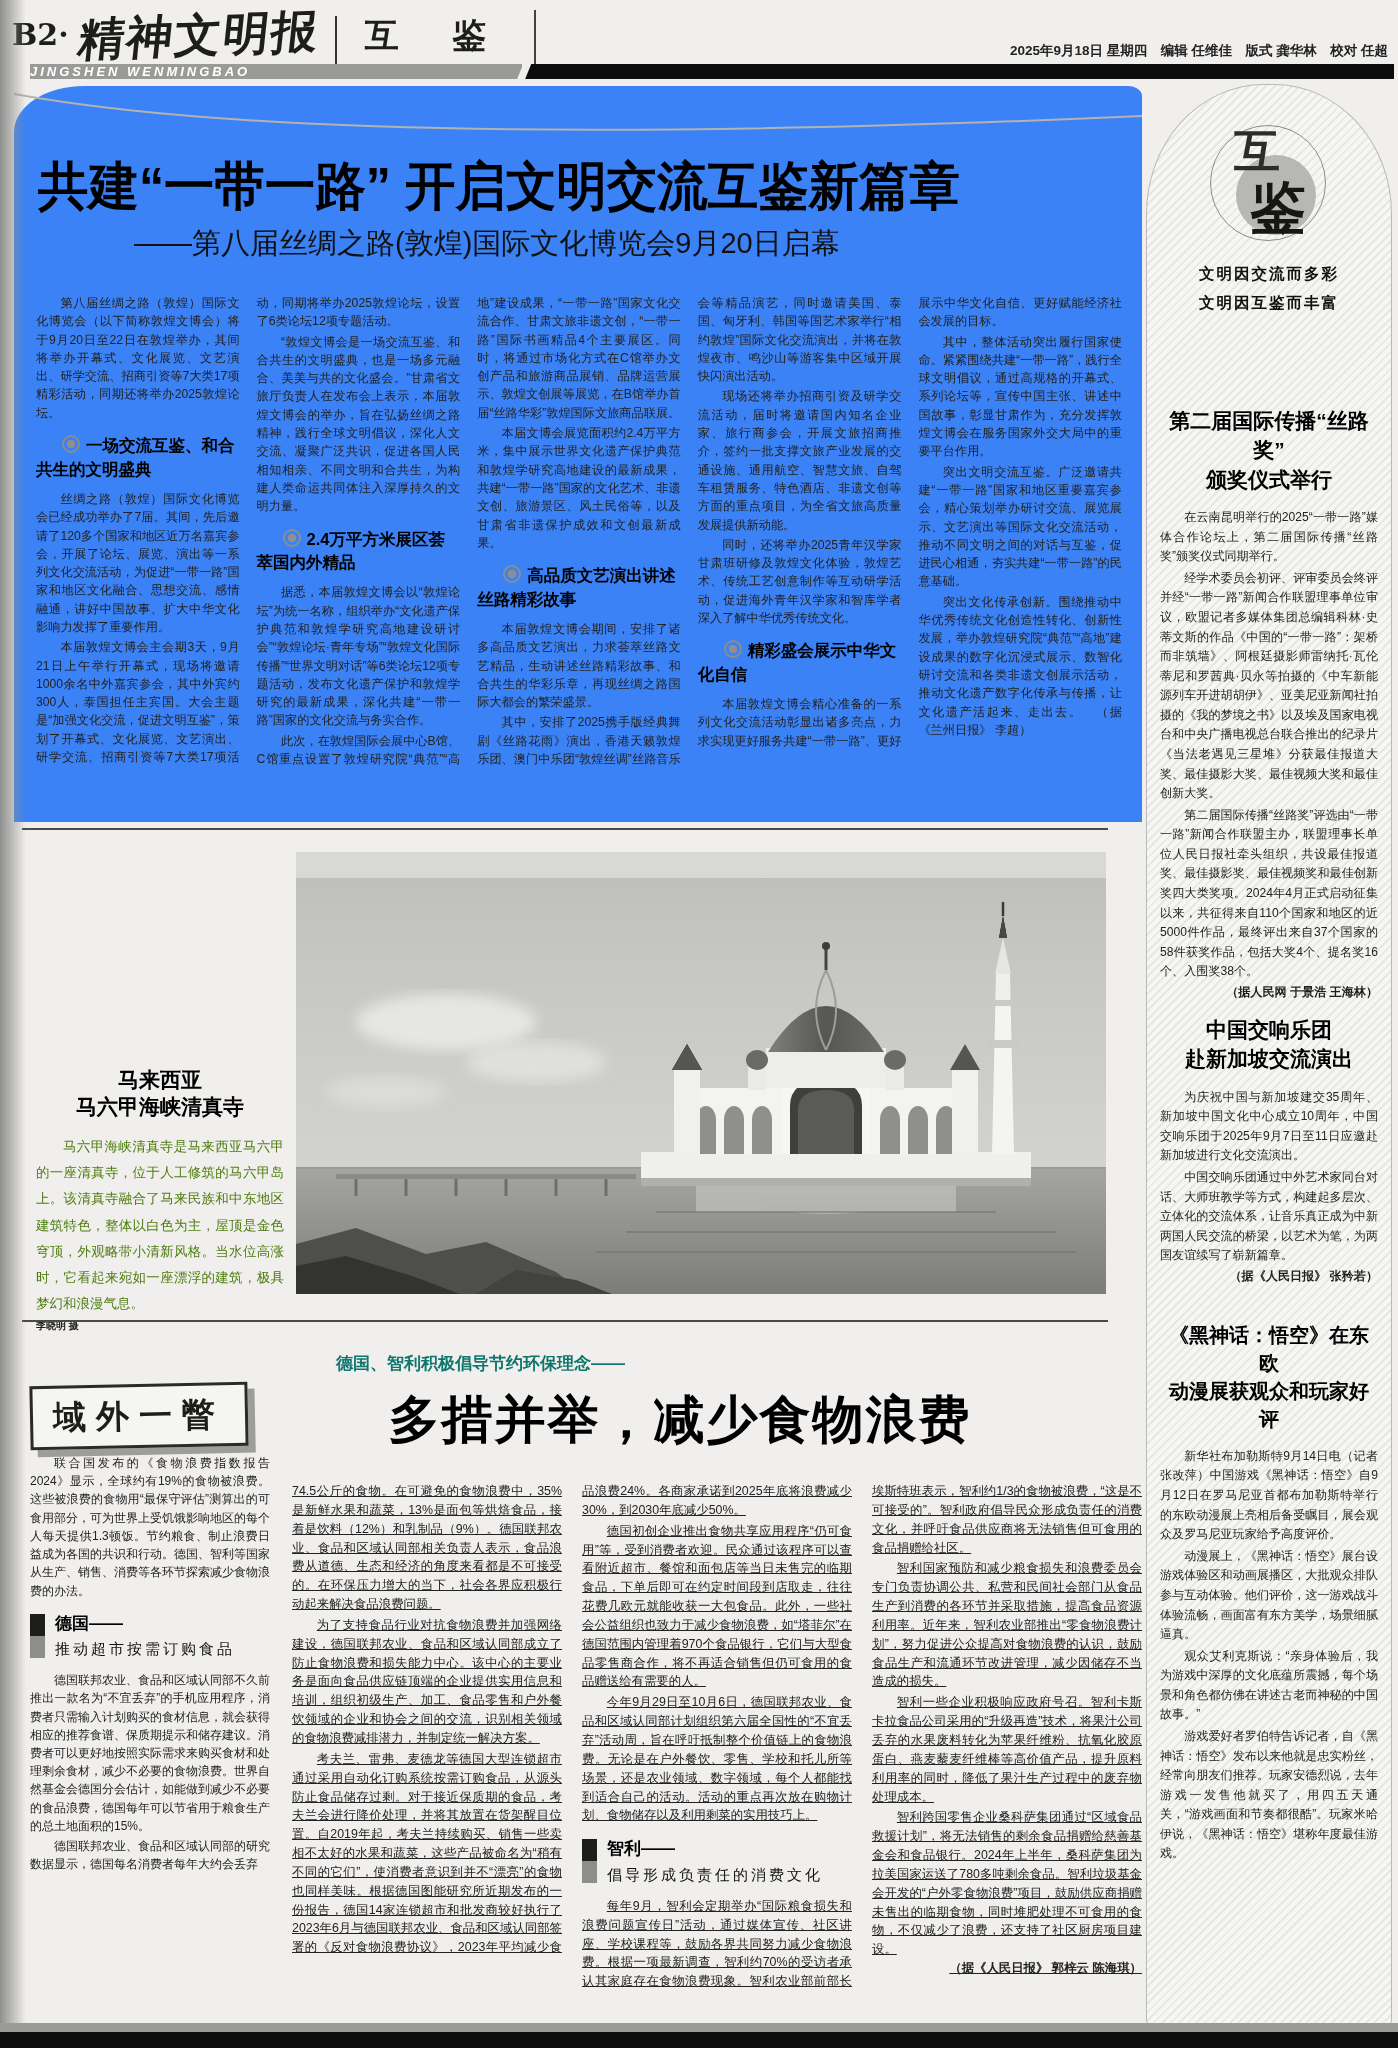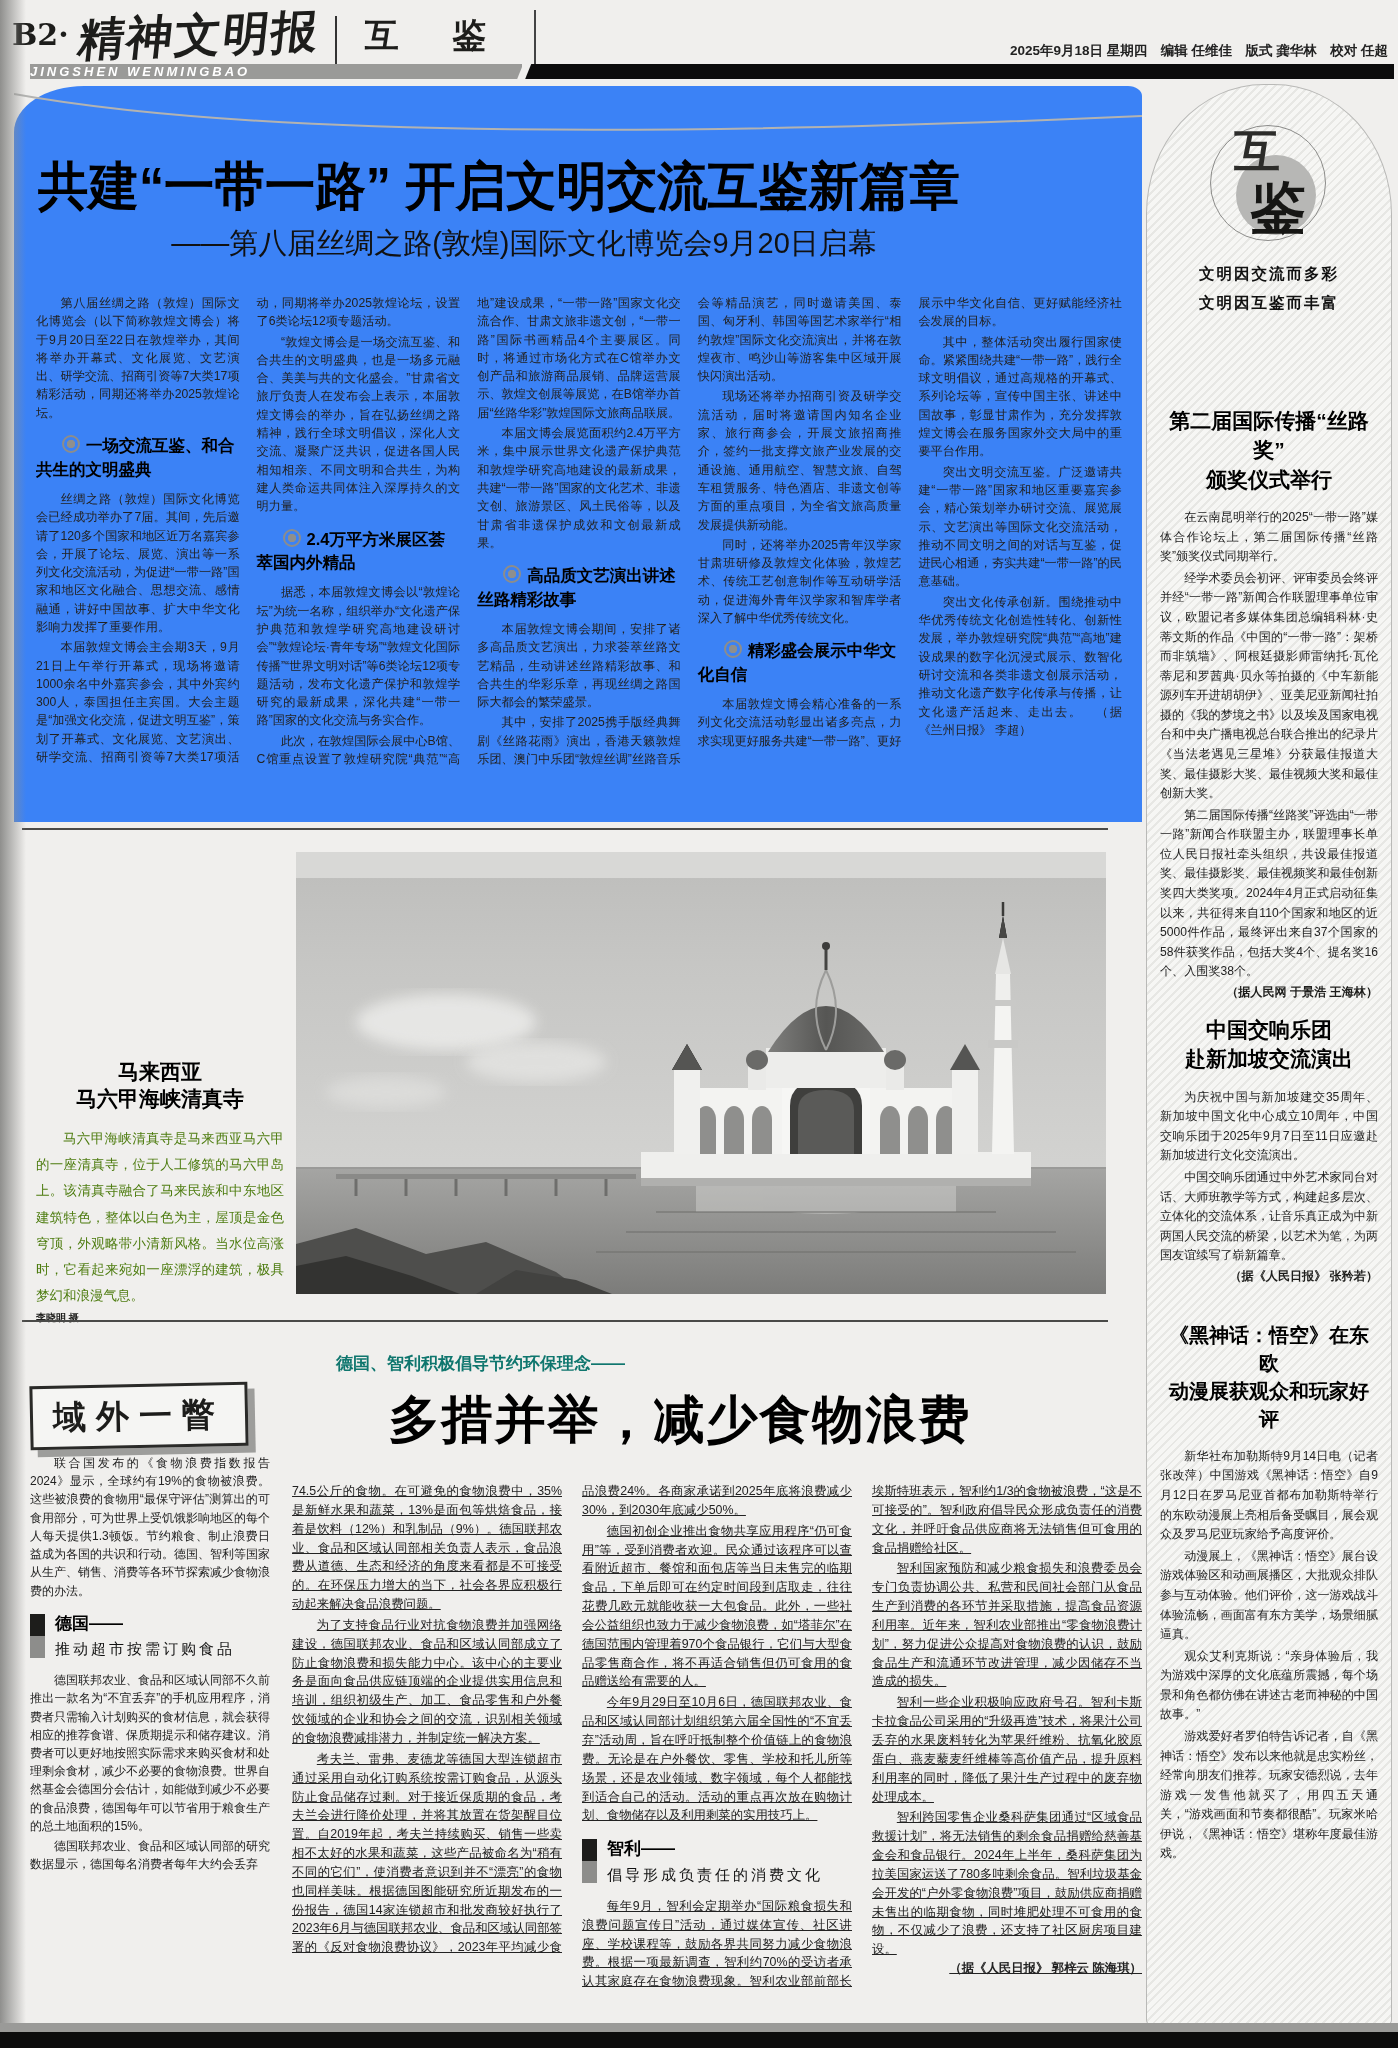--- a/index.html
+++ b/index.html
@@ -20,35 +20,35 @@
             color:#fff;font-style:italic;font-weight:bold;font-size:13px;letter-spacing:3px;
             line-height:15px;box-sizing:border-box;font-family:"Liberation Sans",sans-serif;}
   .bar-black{position:absolute;left:524px;right:4px;height:15px;background:#0c0c0c;}
   .bar-notch{position:absolute;left:520px;top:-2px;width:8px;height:20px;background:#f0efed;transform:skewX(-22deg);}
   
   .lead-panel{position:absolute;left:14px;top:86px;width:1128px;height:736px;background:#3b82f6;
               border-radius:70px 14px 0 0 / 46px 10px 0 0;}
   .lead-curve{position:absolute;left:0;top:0;width:1128px;height:70px;}
   .lead-headline{position:absolute;left:24px;top:66px;width:1080px;font-size:52px;font-weight:900;
                  letter-spacing:0;color:#000;transform:scaleX(.97);transform-origin:left;white-space:nowrap;}
-  .lead-subhead{position:absolute;left:120px;top:138px;width:780px;text-align:center;
+  .lead-subhead{position:absolute;left:120px;top:138px;width:780px;
                 font-size:29px;font-weight:500;color:#111;}
   .lead-cols{position:absolute;left:22px;top:208px;width:1086px;height:512px;
              column-count:5;column-gap:17px;font-size:12.2px;line-height:1.5;text-align:justify;
              overflow:hidden;color:#222;}
   .lead-cols p{margin:0 0 2px 0;text-indent:2em;}
   .sec-h{font-weight:bold;font-size:16.5px;line-height:1.45;margin:12px 0 8px 0;color:#000;text-align:left;}
   .bullseye{display:inline-block;width:14px;height:14px;border:2px solid #8d8d8b;border-radius:50%;
             background:radial-gradient(circle,#8f8f8d 0 4px,transparent 4.5px);vertical-align:-2px;margin:0 6px 0 26px;}
   .hrule{position:absolute;left:22px;width:1086px;border-top:2px solid #4a4a48;}
   
   .photo{position:absolute;left:296px;top:852px;width:810px;height:442px;background:#cfcfcd;overflow:hidden;}
   
   .cap{position:absolute;left:36px;top:1058px;width:248px;}
-  .cap-title{font-size:21px;font-weight:900;text-align:center;line-height:1.3;color:#000;}
+  .cap-title{font-size:21px;font-weight:900;text-align:center;line-height:1.3;color:#000;margin-top:8px;}
   .cap-body{margin-top:12px;font-family:"DejaVu Serif",serif;font-size:13.5px;line-height:1.95;
             text-align:justify;text-indent:2em;color:#4d7c0f;}
   .cap-credit{margin-top:2px;text-align:left;font-weight:bold;font-size:10px;}
   
   .stamp{position:absolute;left:30px;top:1384px;width:212px;height:58px;background:#f5f5f3;
          border:3px solid #2a2a28;box-shadow:7px 7px 0 #9d9d9b;display:flex;align-items:center;justify-content:center;
          font-family:"DejaVu Serif",serif;font-weight:900;font-size:33px;letter-spacing:10px;transform:rotate(-1.2deg);}
   .kicker{position:absolute;left:336px;top:1352px;font-size:17px;font-weight:600;color:#0f766e;}
   .b-headline{position:absolute;left:300px;top:1386px;width:760px;text-align:center;
               font-size:51px;font-weight:900;letter-spacing:2px;color:#000;}

